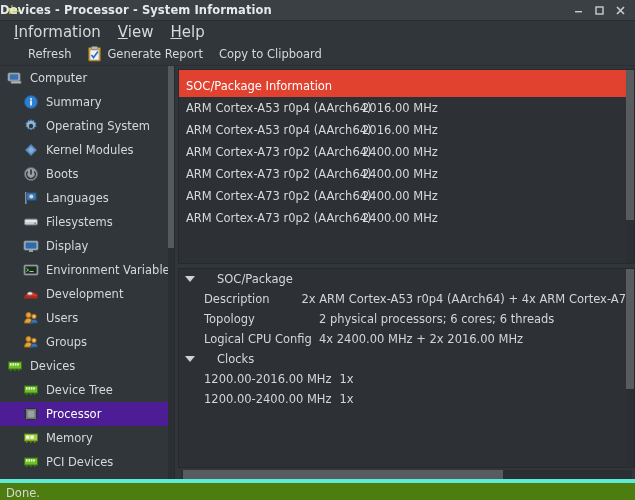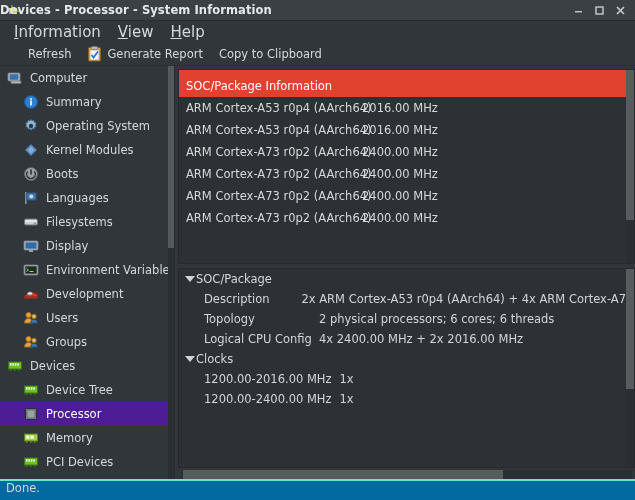--- a/index.html
+++ b/index.html
@@ -88,43 +88,43 @@
   .list-row .model { display:inline-block; width:168px; }
   .vscroll { width:8px; background:#2b2f33; position:relative; flex:none; }
   .vthumb { position:absolute; left:0; width:8px; background:#585c5f; }
 
   .pane-gap { height:4px; }
 
   
   .detailpane { flex:1; position:relative; background:#2d3135; border:1px solid #26292d; display:flex; min-height:0; }
   .detail-inner { flex:1; overflow:hidden; position:relative; }
   .grp {
-    display:flex; align-items:center; gap:2px; font-size:11.5px; color:#d5d9db;
+    display:flex; align-items:center; gap:23px; font-size:11.5px; color:#d5d9db;
     padding: 3px 0 3px 6px; cursor:default;
   }
   .tri { width:9px; height:9px; flex:none; position:relative; }
   .tri:before {
     content:""; position:absolute; left:0; top:1px;
     border-left:5px solid transparent; border-right:5px solid transparent;
     border-top:6px solid #cfd3d5;
   }
   .kv { display:flex; font-size:11.5px; color:#d5d9db; padding: 3px 0 3px 0; white-space:nowrap; }
   .kv .k { width:140px; padding-left:25px; color:#d2d6d8; }
   .kv .v { color:#d2d6d8; }
   .kv.clock .k { width:auto; padding-left:25px; padding-right:8px;}
 
   
   .hscroll { height:9px; background:#2b2f33; position:relative; margin: 2px 3px 0 3px; flex:none; }
   .hthumb { position:absolute; top:0; left:2px; height:9px; background:#585c5f; }
 
   
   .statusbar {
-    height:21px; min-height:21px; background:#0369a1; color:#d5d9db;
-    display:flex; align-items:flex-start; padding-left:6px; font-size:11.5px;
-    border-top:2px solid #5eead4;
+    height:21px; min-height:21px; background:#4d7c0f; color:#d5d9db;
+    display:flex; align-items:flex-end; padding-left:6px; font-size:11.5px;
+    border-top:4px solid #5eead4;
   }
 </style>
 </head>
 <body>
 
 <div class="window">
 
   <div class="titlebar">
     <div class="titlebar-icon">
       <svg width="16" height="16" viewBox="0 0 16 16">

